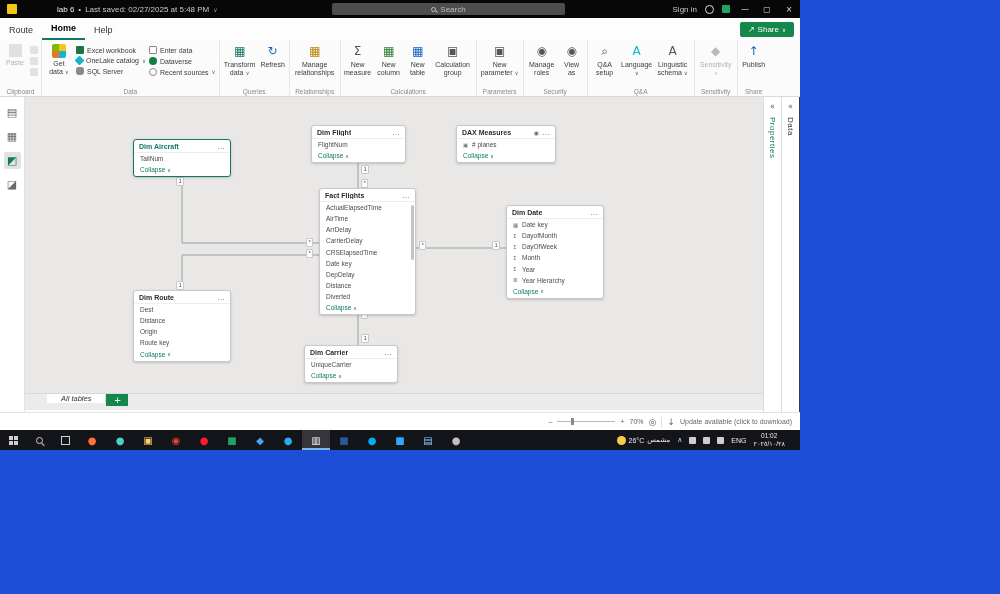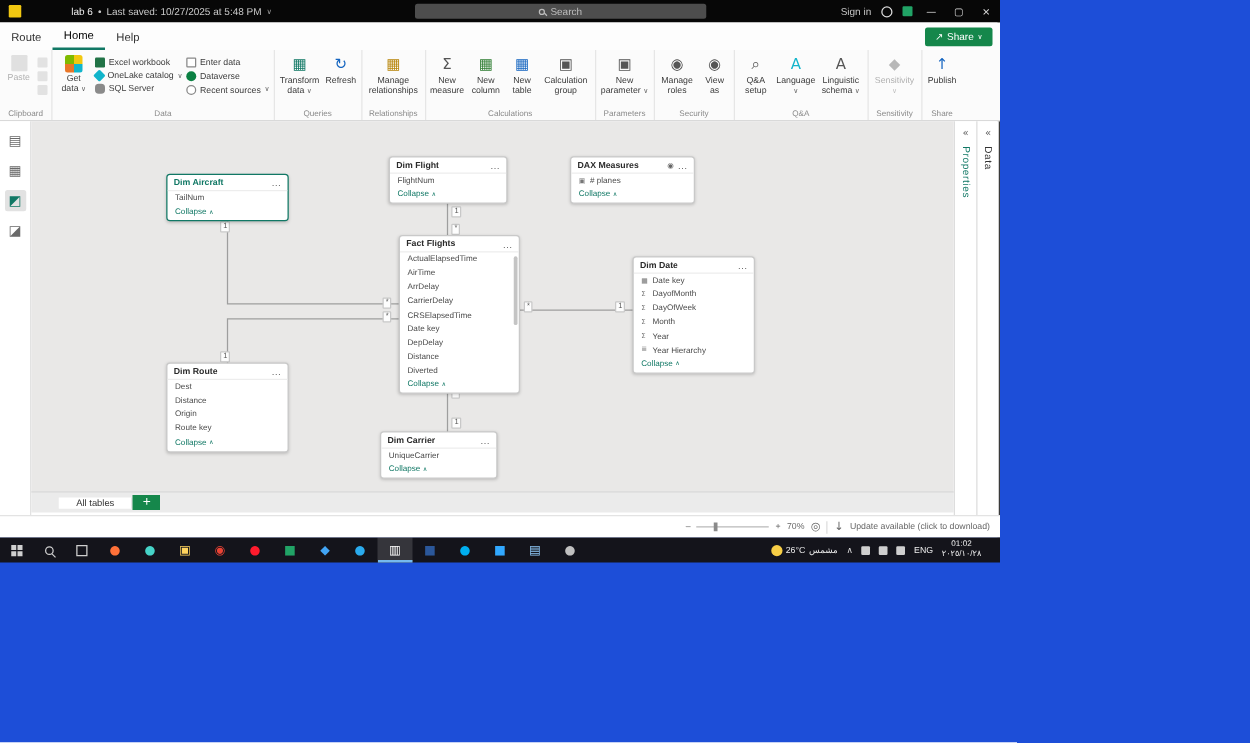--- a/index.html
+++ b/index.html
@@ -17,21 +17,21 @@
   .mag { width:5px; height:5px; border:1px solid #bdbdbd; border-radius:50%; position:relative; flex:none; }
   .mag::after { content:""; position:absolute; width:3px; height:1px; background:#bdbdbd; transform:rotate(45deg); right:-3px; bottom:-1px; }
   .tb-right { position:absolute; right:4px; top:0; height:18px; display:flex; align-items:center; gap:8px; }
   .avatar { width:9px; height:9px; border:1px solid #ddd; border-radius:50%; }
   .greenbadge { width:8px; height:8px; background:#21a366; border-radius:1px; }
   .winbtn { font-size:8px; color:#ddd; width:14px; text-align:center; font-family:"DejaVu Sans",sans-serif; }
 
   
   .menubar { position:absolute; left:0; top:18px; width:800px; height:22px; background:#fdfdfd; display:flex; align-items:flex-end; }
   .mtab { font-size:9px; color:#333; padding:4px 9px 5px; }
-  .mtab.active { border-bottom:2px solid #117865; color:#000; font-weight:normal; }
+  .mtab.active { border-bottom:2px solid #117865; color:#000; font-weight:bold; }
   .share-btn { position:absolute; right:6px; top:4px; height:15px; display:flex; align-items:center; gap:3px; color:#fff; font-size:8px; padding:0 8px; border-radius:2px; background:#15874b; }
   .share-ic { font-family:"DejaVu Sans",sans-serif; font-size:8px; }
 
   
   .ribbon { position:absolute; left:0; top:40px; width:800px; height:57px; background:#fbfbfb; border-bottom:1px solid #d9d9d9; display:flex; align-items:stretch; overflow:hidden; }
   .rgroup { position:relative; display:flex; align-items:flex-start; padding:3px 3px 11px; border-right:1px solid #e6e6e6; gap:3px; flex:none; }
   .glabel { position:absolute; bottom:1px; left:0; right:0; text-align:center; font-size:6.5px; color:#8a8a8a; white-space:nowrap; }
   .bigbtn { display:flex; flex-direction:column; align-items:center; gap:2px; font-size:7px; color:#3b3b3b; text-align:center; line-height:1.1; padding:1px; }
   .bicon { height:15px; display:flex; align-items:center; justify-content:center; font-size:12px; color:#555; font-family:"DejaVu Sans",sans-serif; }
   .disabled { opacity:.4; }
@@ -65,21 +65,21 @@
   .cup { font-size:5px; font-family:"DejaVu Sans",sans-serif; }
   .scroll { position:absolute; right:1px; top:3px; width:3px; height:55px; background:#c4c4c4; border-radius:2px; }
 
   
   .panel { position:absolute; top:97px; width:18px; height:315px; background:#fff; border-left:1px solid #ddd; display:flex; flex-direction:column; align-items:center; gap:6px; padding-top:5px; }
   .pchev { font-size:8px; color:#555; font-family:"DejaVu Sans",sans-serif; }
   .vtext { writing-mode:vertical-rl; font-size:8px; color:#333; letter-spacing:.5px; }
   .vtext.teal { color:#117865; }
 
   
-  .tabstrip { position:absolute; left:25px; top:393px; width:738px; height:17px; background:#ebebeb; border-top:1px solid #d8d8d8; display:flex; align-items:center; }
+  .tabstrip { position:absolute; left:25px; top:393px; width:738px; height:17px; background:#ebebeb; border-top:1px solid #d8d8d8; display:flex; align-items:flex-start;font-style:italic; }
   .tab-active { margin-left:22px; background:#fff; display:flex; align-items:center; padding:0 14px; font-size:7.5px; color:#333; border-right:1px solid #ddd; }
   .tab-add { width:22px; background:#15874b; color:#fff; display:flex; align-items:center; justify-content:center; font-size:11px; }
 
   
   .statusbar { position:absolute; left:0; top:412px; width:800px; height:18px; background:#fff; border-top:1px solid #e3e3e3; display:flex; align-items:center; justify-content:flex-end; font-size:7px; color:#666; gap:5px; padding-right:8px; }
   .slider { width:58px; height:1px; background:#b9b9b9; position:relative; }
   .thumb { position:absolute; left:14px; top:-3px; width:3px; height:7px; background:#8a8a8a; }
   .fitic, .updic { font-size:9px; color:#666; font-family:"DejaVu Sans",sans-serif; }
   .ssep { width:1px; height:10px; background:#ddd; }
 
@@ -106,21 +106,21 @@
 <body>
 
 <div class="screen">
   <div class="app">
 
     <div class="titlebar">
       <span class="pbi-logo"></span>
       <span class="tb-left">
         <span class="tb-file">lab 6</span>
         <span>•</span>
-        <span>Last saved: 10/27/2025 at 5:48 PM</span>
+        <span>Last saved: 02/27/2025 at 5:48 PM</span>
         <span class="tb-caret">∨</span>
       </span>
       <span class="search-pill">
         <span class="mag"></span>
         <span>Search</span>
       </span>
       <span class="tb-right">
         <span>Sign in</span>
         <span class="avatar"></span>
         <span class="greenbadge"></span>

